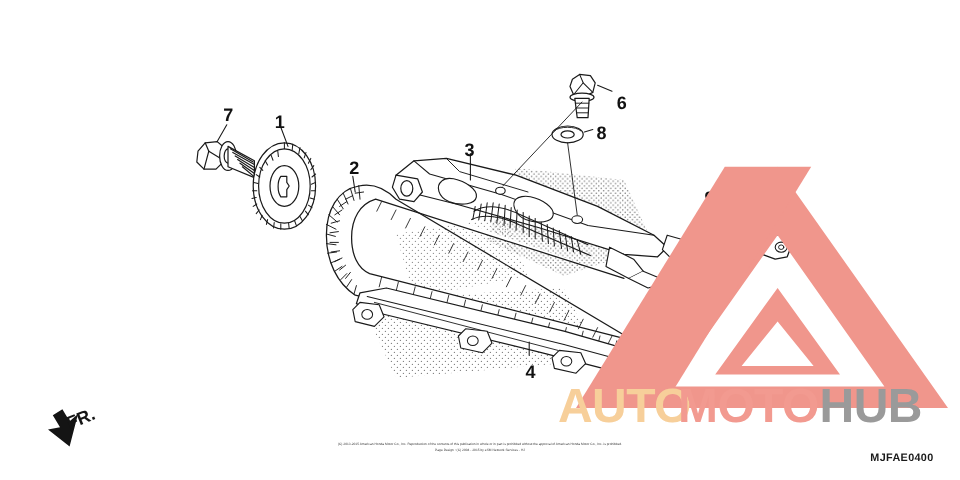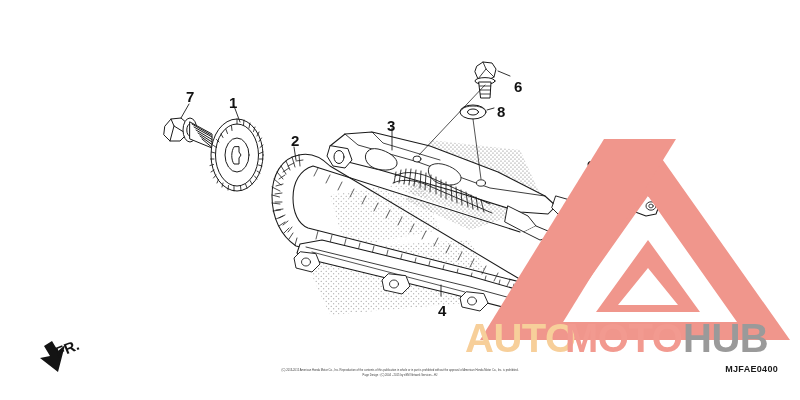--- a/index.html
+++ b/index.html
@@ -46,21 +46,21 @@
     text-align: center;
     font-family: "Liberation Sans", sans-serif;
     font-size: 2.7px;
     line-height: 1.9;
     color: #3a3a3a;
     letter-spacing: 0.02px;
   }
   #part-number {
     position: absolute;
     right: 22px;
-    top: 364px;
+    top: 376px;
     font-family: "Liberation Sans", sans-serif;
     font-size: 9px;
     font-weight: 600;
     color: #1a1a1a;
     letter-spacing: 0.3px;
   }
   #watermark {
     position: absolute;
     left: 0; top: 0;
     width: 800px;

